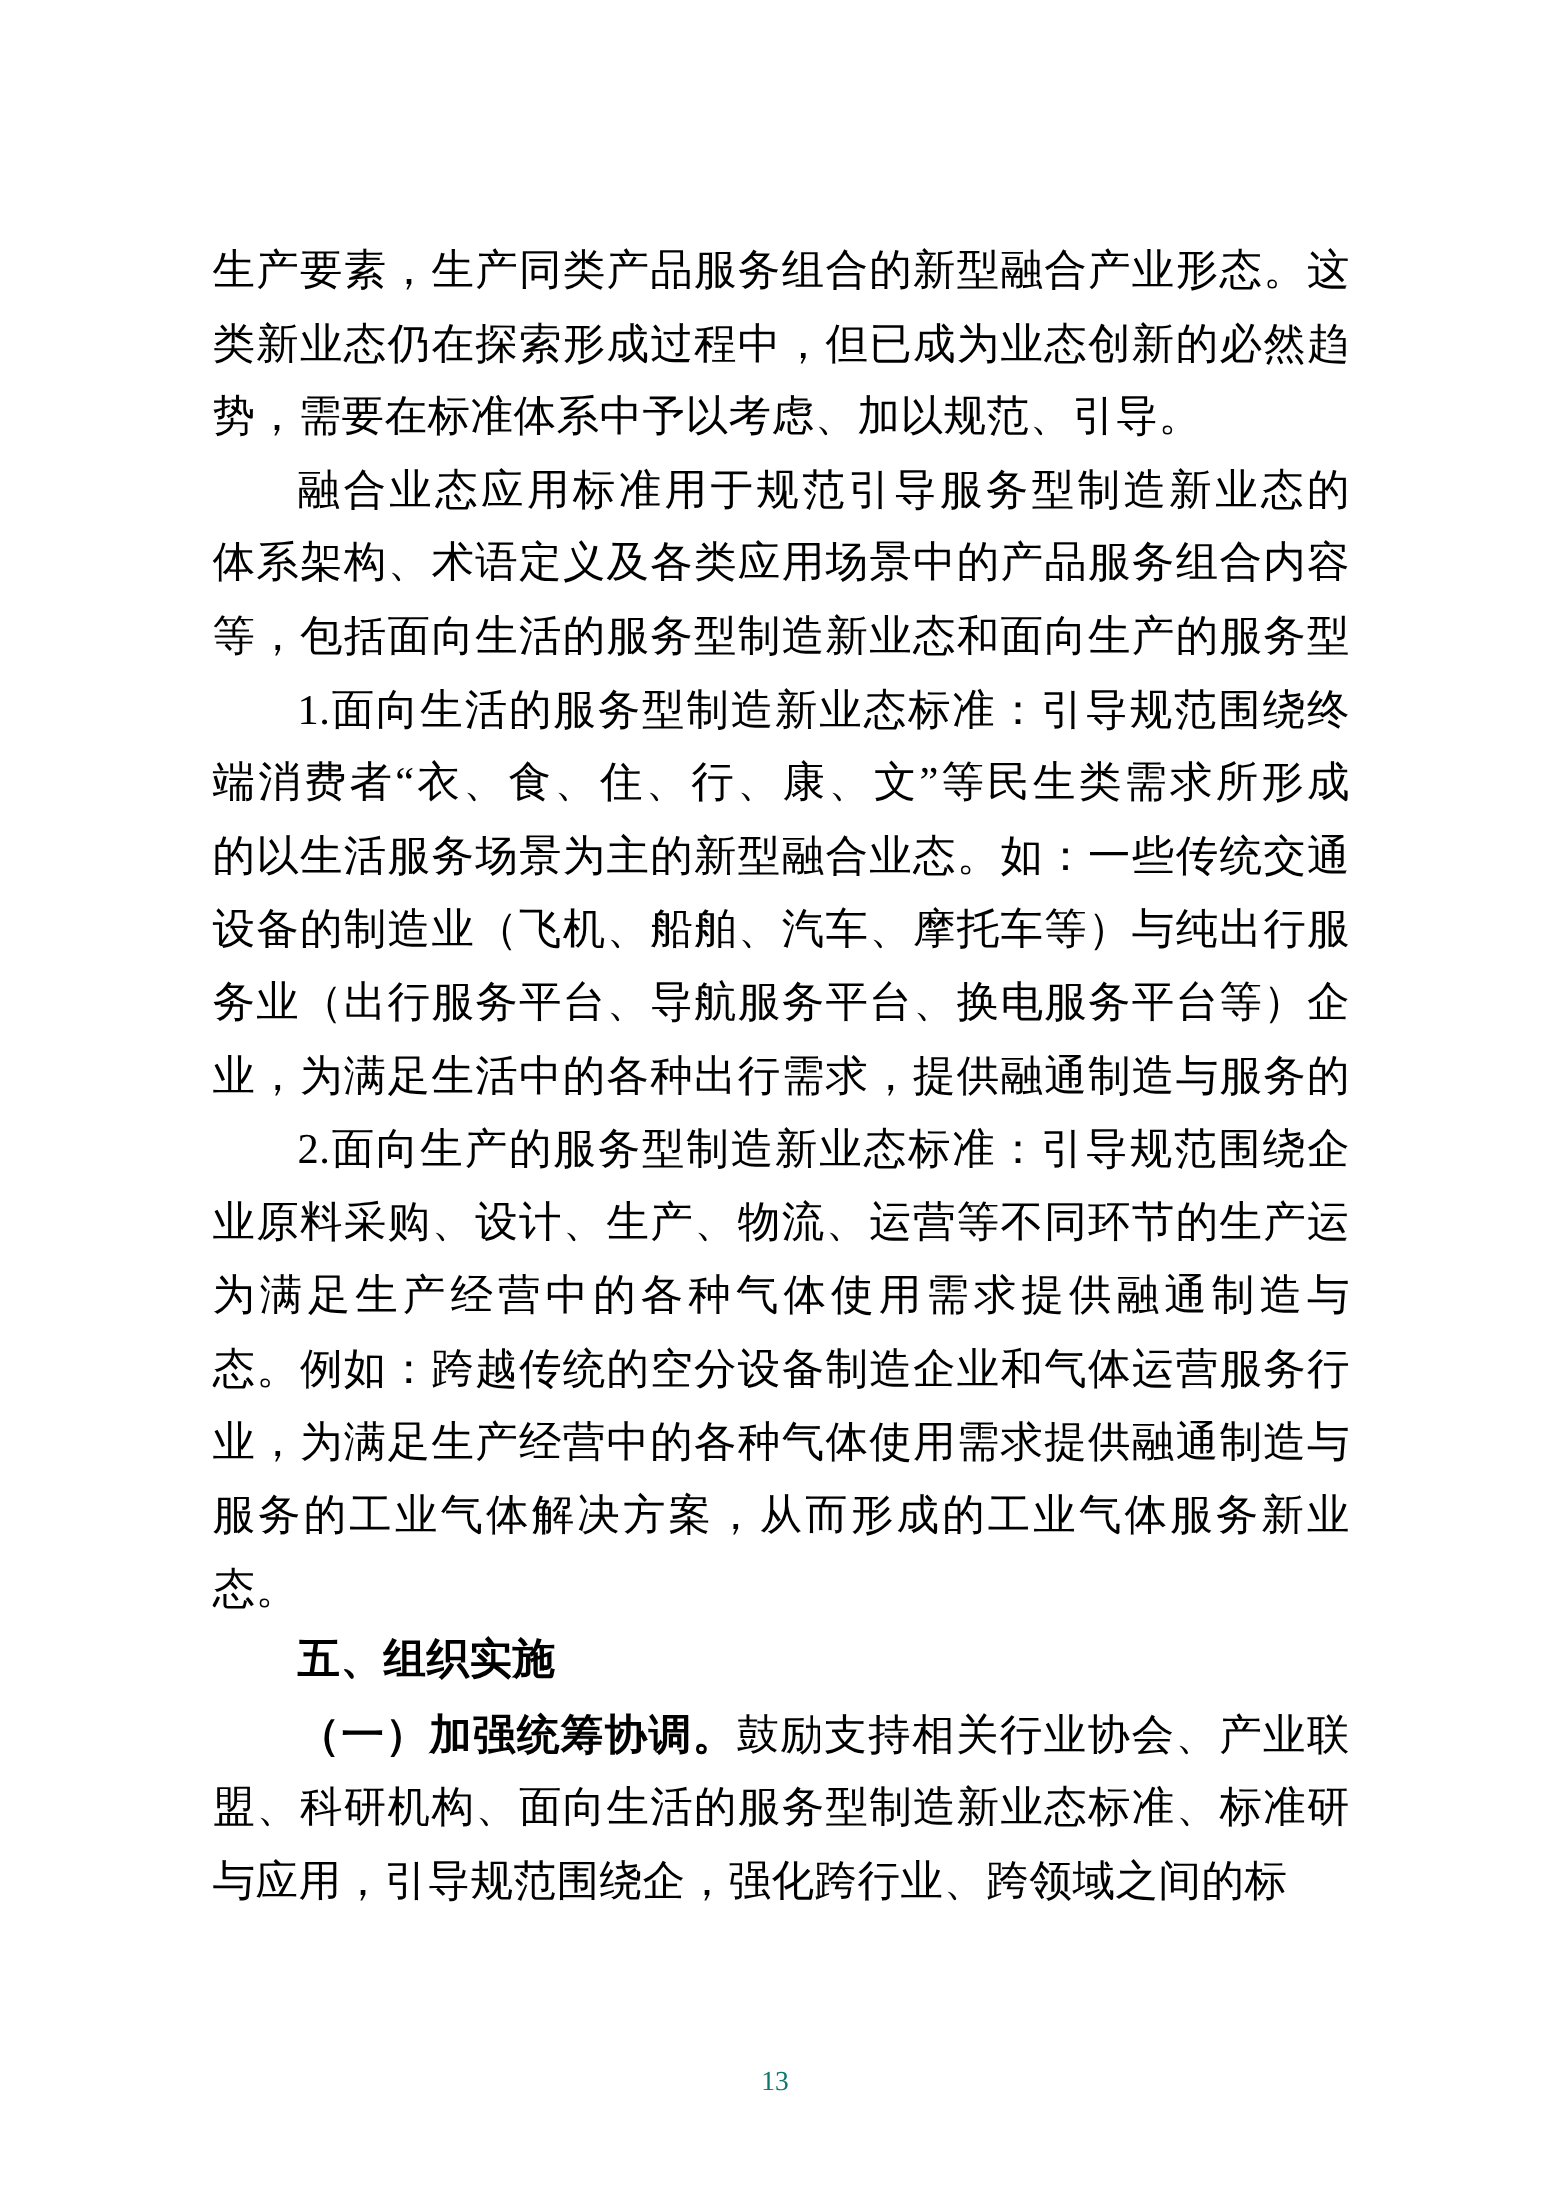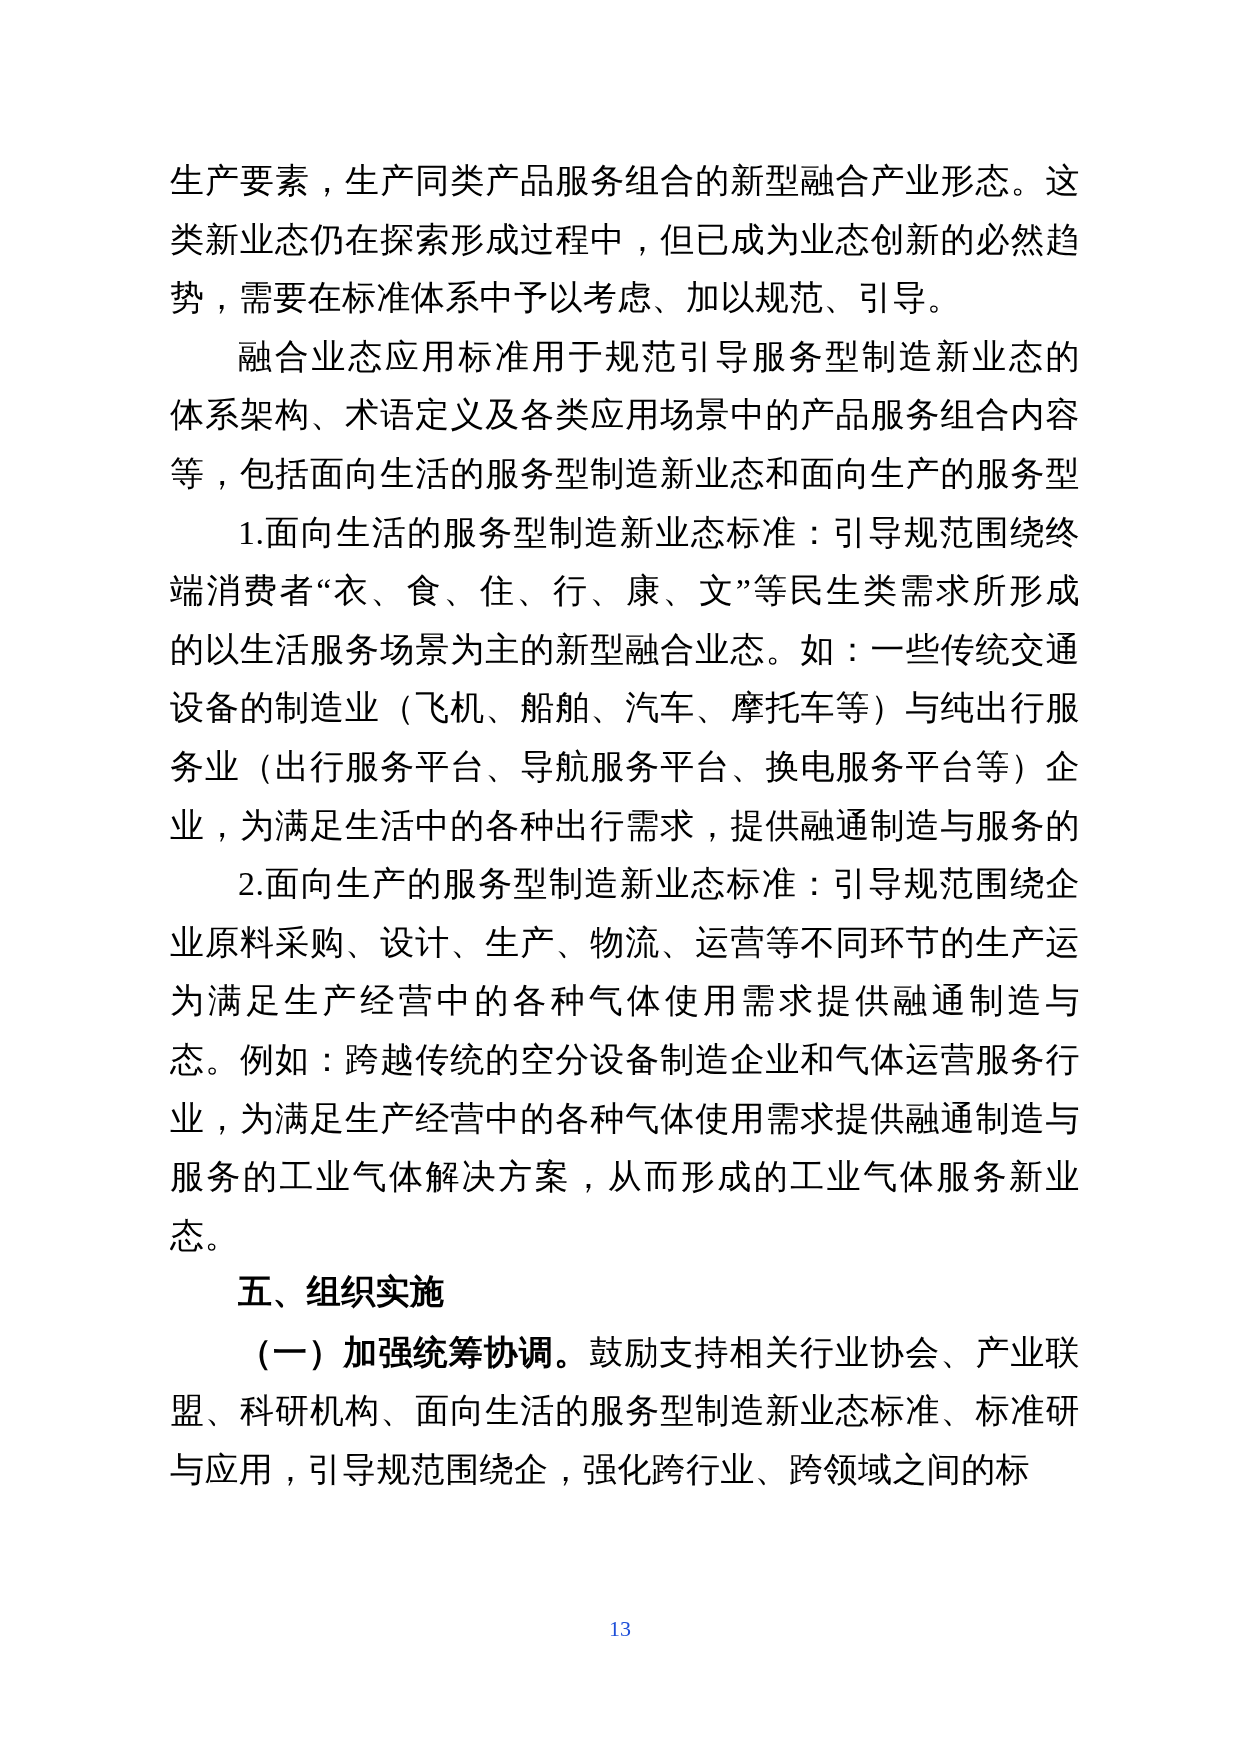--- a/index.html
+++ b/index.html
@@ -8,20 +8,21 @@
     background: #ffffff;
   }
   .page {
     position: relative;
     width: 1240px;
     height: 1659px;
     background: #ffffff;
     color: #000000;
     font-family: "Liberation Serif", "DejaVu Serif", serif;
     overflow: hidden;
+    margin-top: 36px;
   }
   .content {
     position: absolute;
     left: 170px;
     top: 152px;
     width: 910px;
   }
   .para { margin: 0; padding: 0; }
   .line {
     font-size: 34px;
@@ -42,21 +43,21 @@
   .footer {
     position: absolute;
     top: 1614px;
     left: 0;
     width: 100%;
     height: 30px;
     line-height: 30px;
     text-align: center;
     font-size: 22px;
     font-family: "Liberation Serif", "DejaVu Serif", serif;
-    color: #1d4ed8;
+    color: #0f766e;
   }
 </style>
 </head>
 <body>
 
 <div class="page">
   <div class="content" id="content">
       <div class="para para">
         <div class="line">生产要素，生产同类产品服务组合的新型融合产业形态。这</div>
         <div class="line">类新业态仍在探索形成过程中，但已成为业态创新的必然趋</div>

